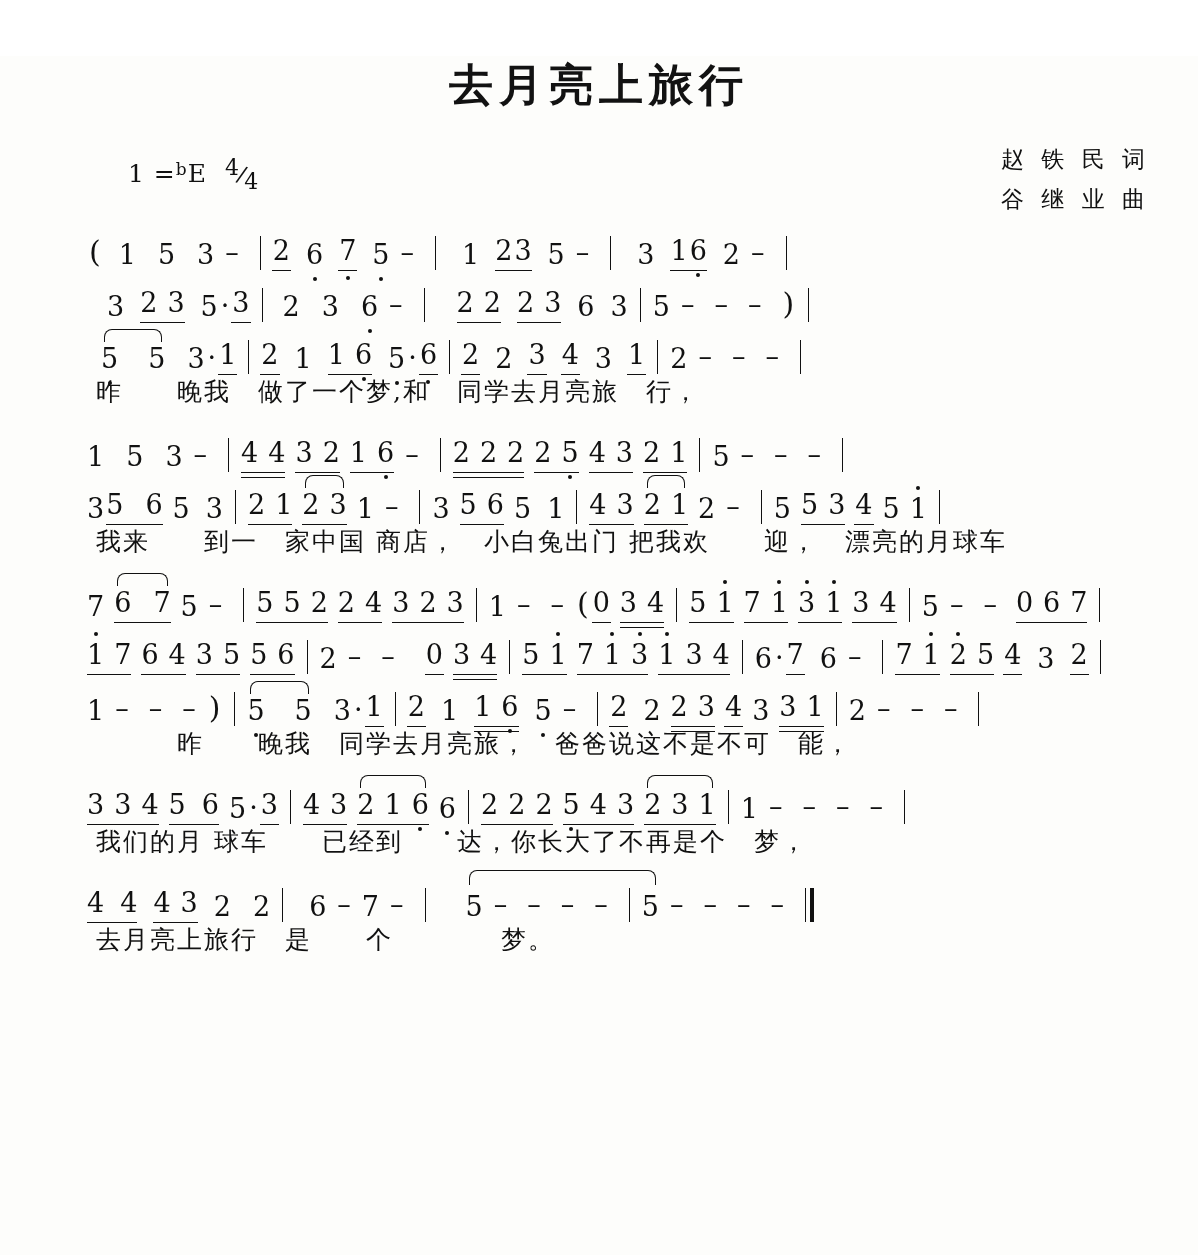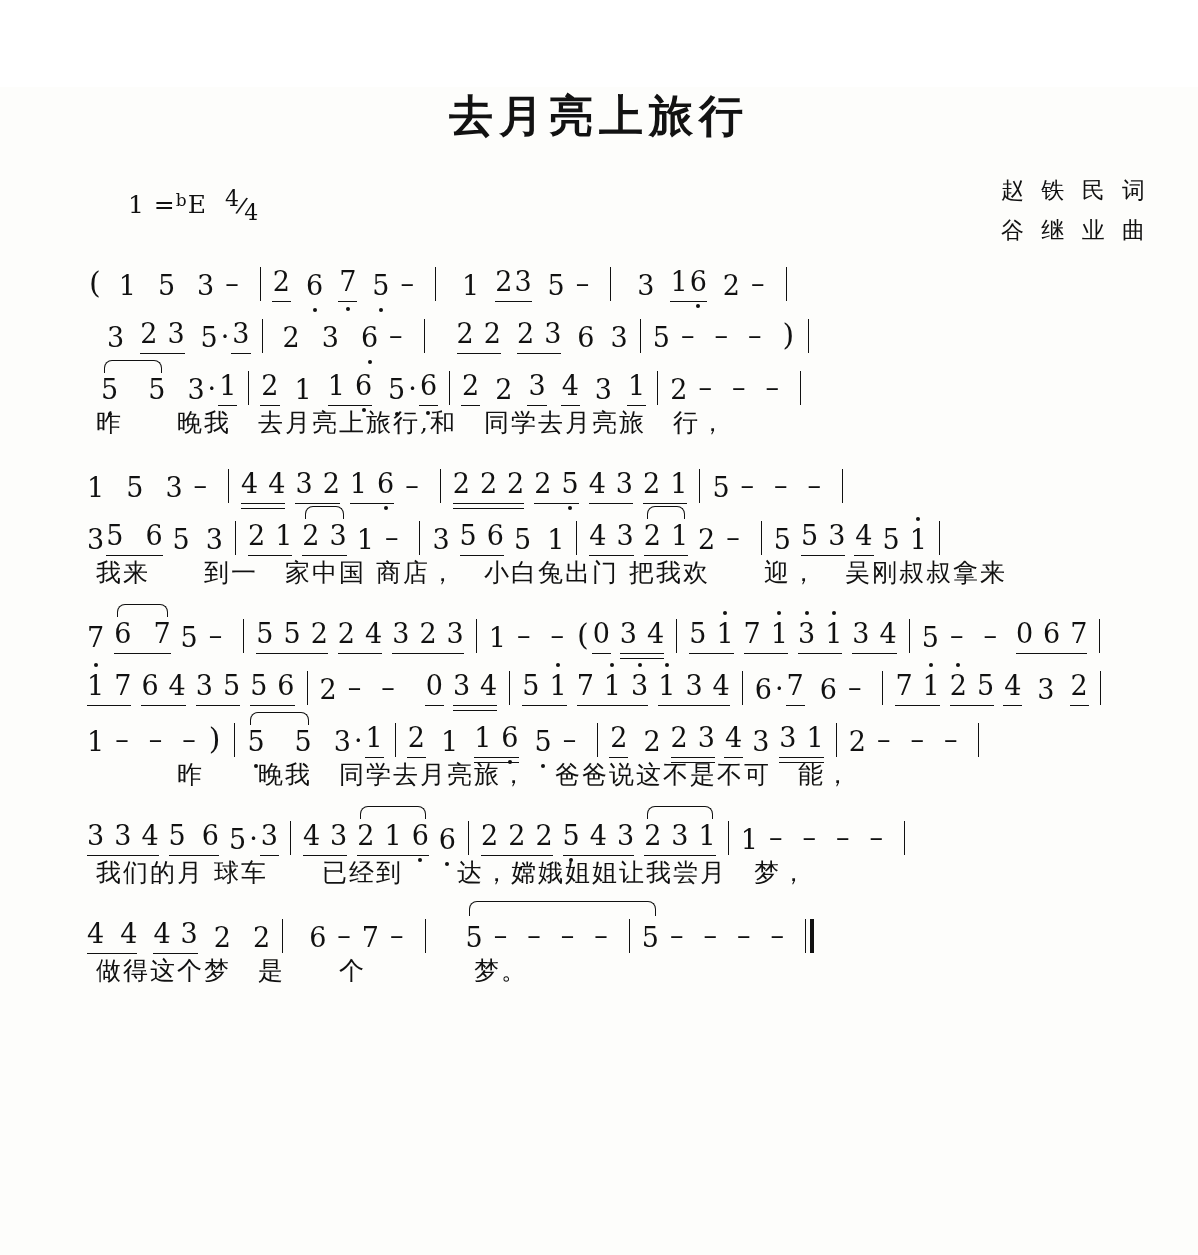--- a/index.html
+++ b/index.html
@@ -21,21 +21,21 @@
     height: 1255px;
     background: #fdfdfb;
   }
 
   
   .title {
     text-align: center;
     font-size: 44px;
     letter-spacing: 6px;
     font-weight: 700;
-    margin-top: 87px;
+    margin-top: 56px;
     font-family: "DejaVu Serif", "Liberation Serif", serif;
     color: #121212;
   }
   .header-row {
     position: relative;
     height: 86px;
     margin-top: 18px;
   }
   .keysig {
     position: absolute;
@@ -356,21 +356,21 @@
       <span class="n">3</span>
         <span class="sp sp14"></span>
       <span class="n ubox u1">1</span>
       <span class="bar"></span>
       <span class="n">2</span>
       <span class="dash">–</span>
       <span class="dash">–</span>
       <span class="dash">–</span>
       <span class="bar"></span>
     </div>
-    <div class="lyricrow">昨　　晚我　去月亮上旅行,和　同学去月亮旅　行，</div>
+    <div class="lyricrow">昨　　晚我　做了一个梦,和　同学去月亮旅　行，</div>
   </div>
 
   <div class="system">
     <div class="noterow">
       <span class="n">1</span>
         <span class="sp sp20"></span>
       <span class="n">5</span>
         <span class="sp sp20"></span>
       <span class="n">3</span>
       <span class="dash">–</span>
@@ -497,21 +497,21 @@
           <span class="n">3</span>
         </span>
         <span class="sp sp8"></span>
       <span class="n ubox u1">4</span>
         <span class="sp sp8"></span>
       <span class="n">5</span>
         <span class="sp sp8"></span>
       <span class="n dot-up">1</span>
       <span class="bar"></span>
     </div>
-    <div class="lyricrow">我来　　到一　家中国 商店，　小白兔出门 把我欢　　迎，　吴刚叔叔拿来</div>
+    <div class="lyricrow">我来　　到一　家中国 商店，　小白兔出门 把我欢　　迎，　漂亮的月球车</div>
   </div>
 
   <div class="system">
     <div class="noterow">
       <span class="n">7</span>
         <span class="sp sp8"></span>
       <span class="tiewrap">
         <span class="tie"></span>
         <span class="beam1">
             <span class="n">6</span>
@@ -811,21 +811,21 @@
           </span>
       </span>
       <span class="bar"></span>
       <span class="n">1</span>
       <span class="dash">–</span>
       <span class="dash">–</span>
       <span class="dash">–</span>
       <span class="dash">–</span>
       <span class="bar"></span>
     </div>
-    <div class="lyricrow">我们的月 球车　　已经到　　达，嫦娥姐姐让我尝月　梦，</div>
+    <div class="lyricrow">我们的月 球车　　已经到　　达，你长大了不再是个　梦，</div>
   </div>
 
   <div class="system">
     <div class="noterow">
       <span class="beam1">
           <span class="n">4</span>
           <span class="sp sp14"></span>
           <span class="n">4</span>
         </span>
         <span class="sp sp14"></span>
@@ -855,16 +855,16 @@
         <span class="dash">–</span>
         <span class="bar"></span>
         <span class="n">5</span>
       </span>
       <span class="dash">–</span>
       <span class="dash">–</span>
       <span class="dash">–</span>
       <span class="dash">–</span>
       <span class="endbar"></span>
     </div>
-    <div class="lyricrow">做得这个梦　是　　个　　　　梦。</div>
+    <div class="lyricrow">去月亮上旅行　是　　个　　　　梦。</div>
   </div>
 
 </div>
 
 </body></html>

